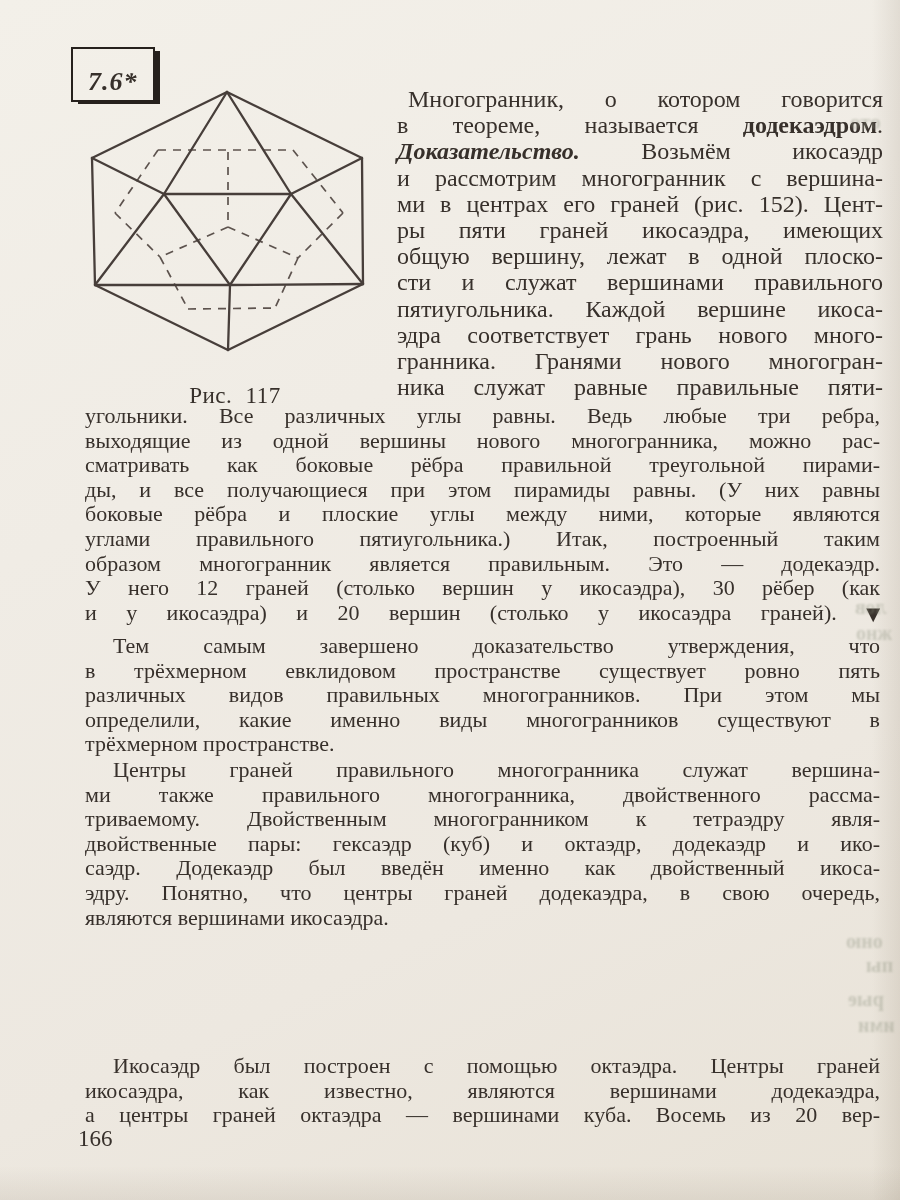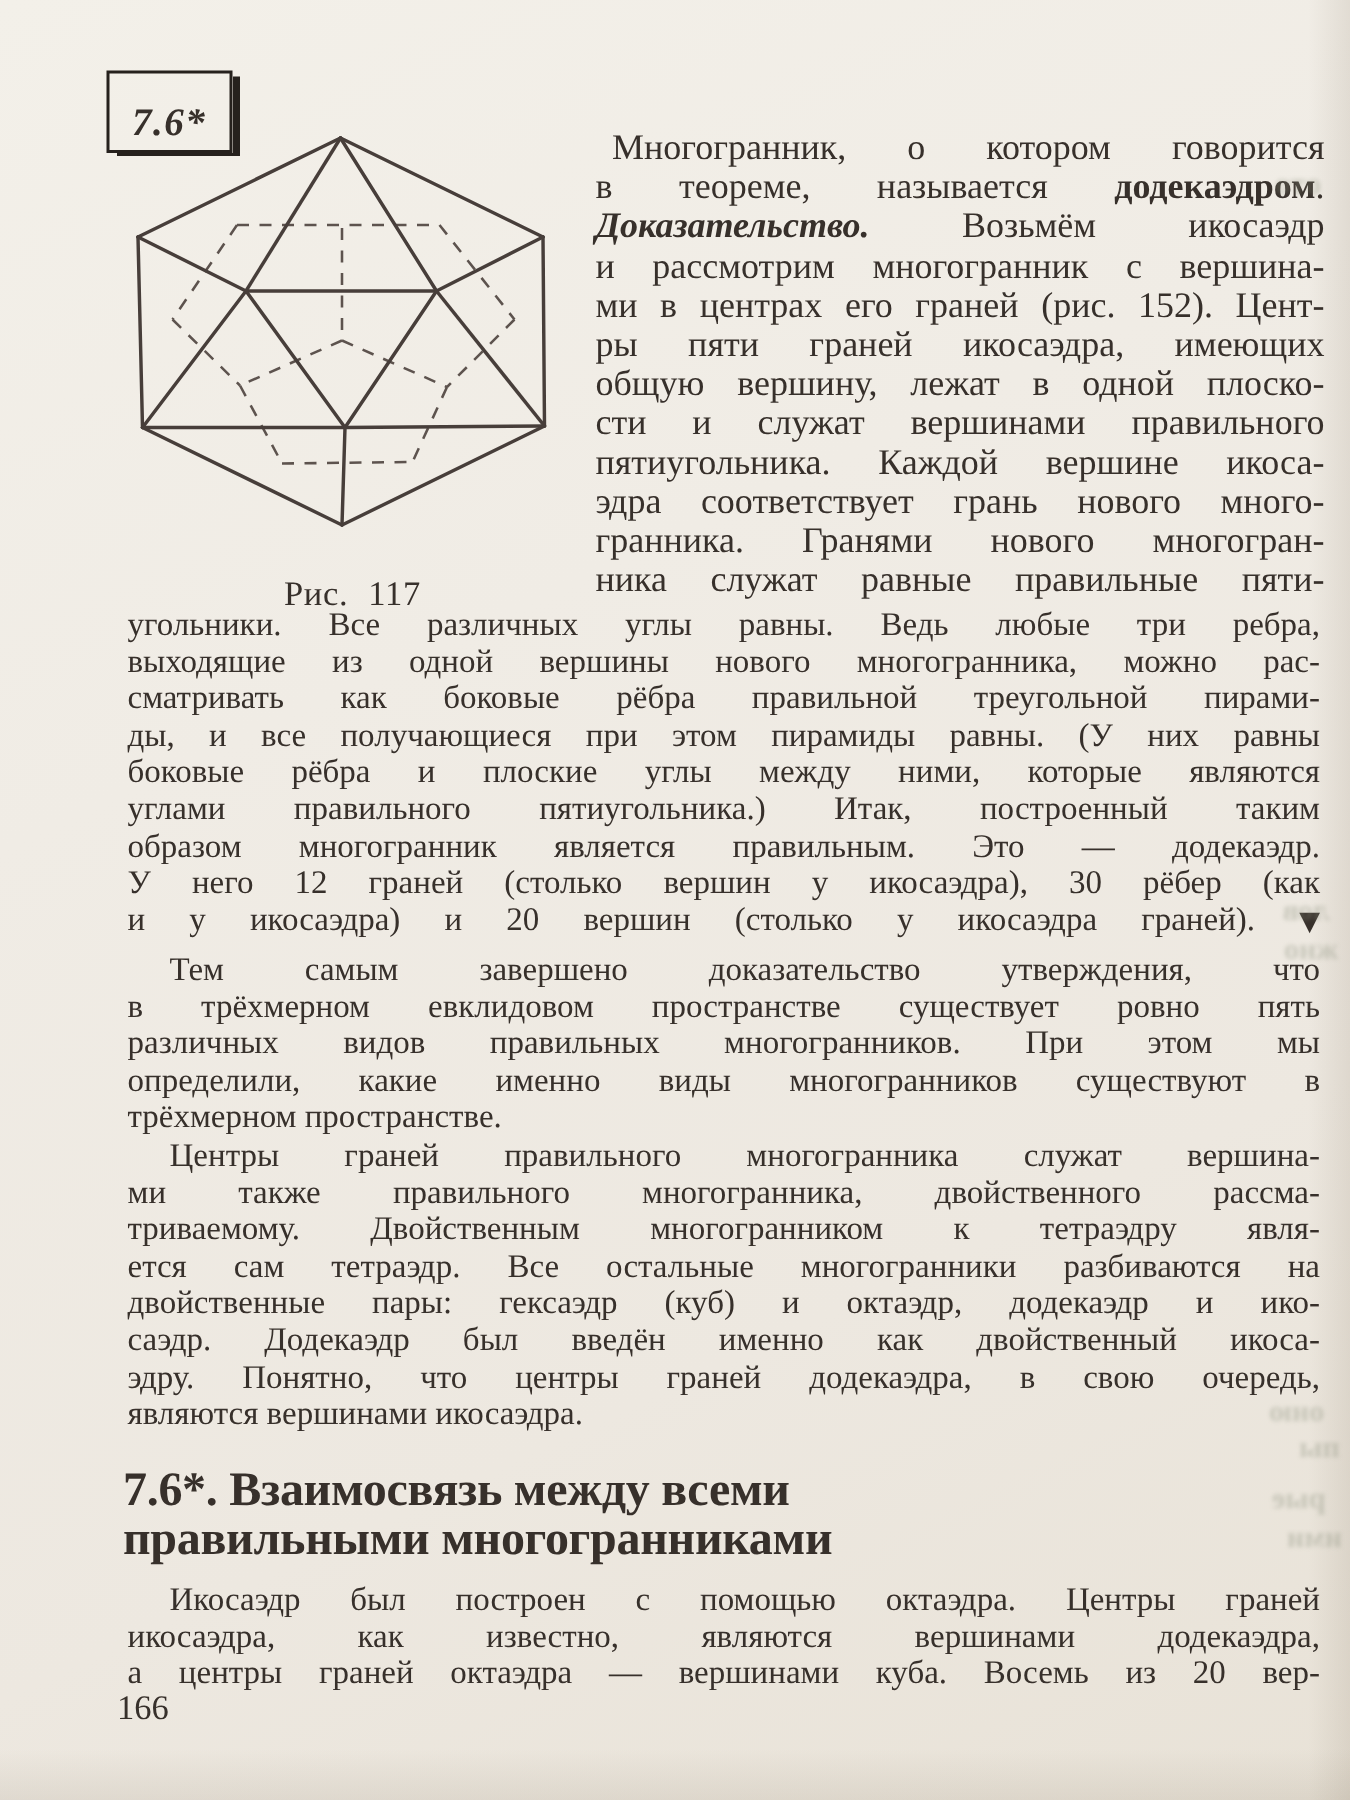--- a/index.html
+++ b/index.html
@@ -152,37 +152,32 @@
         <div class="line ind"><span>Тем самым завершено доказательство утверждения, что</span></div>
         <div class="line"><span>в трёхмерном евклидовом пространстве существует ровно пять</span></div>
         <div class="line"><span>различных видов правильных многогранников. При этом мы</span></div>
         <div class="line"><span>определили, какие именно виды многогранников существуют в</span></div>
         <div class="line no-just"><span>трёхмерном пространстве.</span></div>
       </div>
       <div class="para" style="top: 758px;">
         <div class="line ind"><span>Центры граней правильного многогранника служат вершина-</span></div>
         <div class="line"><span>ми также правильного многогранника, двойственного рассма-</span></div>
         <div class="line"><span>триваемому. Двойственным многогранником к тетраэдру явля-</span></div>
-        <div class="line"><span>ется сам тетраэдр. Все остальные многогранники разбиваются на</span></div>
         <div class="line"><span>двойственные пары: гексаэдр (куб) и октаэдр, додекаэдр и ико-</span></div>
         <div class="line"><span>саэдр. Додекаэдр был введён именно как двойственный икоса-</span></div>
         <div class="line"><span>эдру. Понятно, что центры граней додекаэдра, в свою очередь,</span></div>
         <div class="line no-just"><span>являются вершинами икосаэдра.</span></div>
       </div>
       <div class="para" style="top: 1054px;">
         <div class="line ind"><span>Икосаэдр был построен с помощью октаэдра. Центры граней</span></div>
         <div class="line"><span>икосаэдра, как известно, являются вершинами додекаэдра,</span></div>
         <div class="line"><span>а центры граней октаэдра — вершинами куба. Восемь из 20 вер-</span></div>
       </div>
     </div>
 
-  <div class="heading">
-    <div>7.6*. Взаимосвязь между всеми</div>
-    <div>правильными многогранниками</div>
-  </div>
 
   <div class="page-number">166</div>
 
   <div id="bleed" class="bleed">
       <span style="left: 850px; top: 110px; font-size: 21px;">ото</span>
       <span style="left: 855px; top: 596px; font-size: 20px;">лов</span>
       <span style="left: 856px; top: 622px; font-size: 20px;">жно</span>
       <span style="left: 846px; top: 930px; font-size: 20px;">оню</span>
       <span style="left: 866px; top: 954px; font-size: 20px;">пы</span>
       <span style="left: 848px; top: 988px; font-size: 20px;">рые</span>

